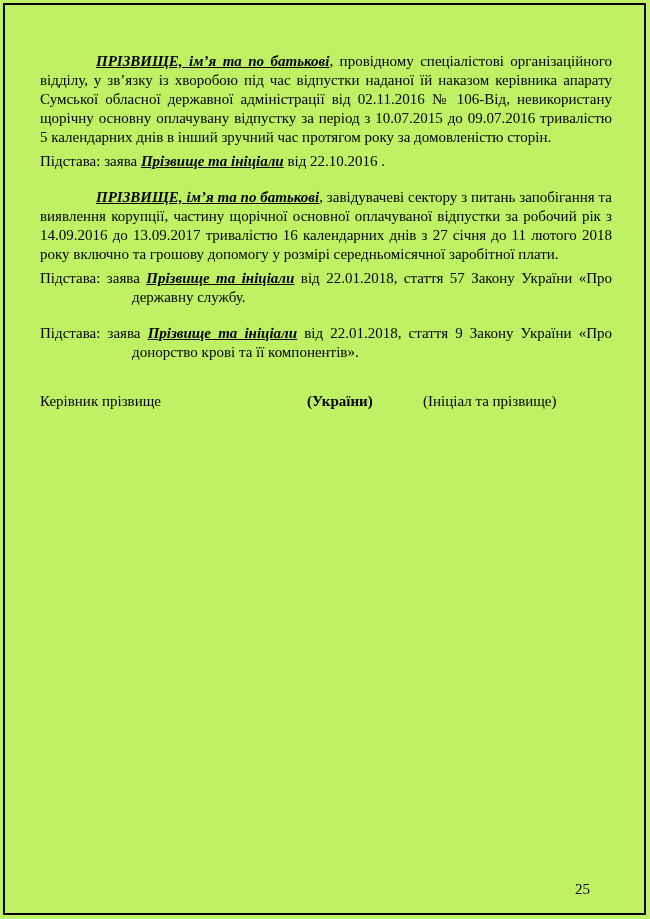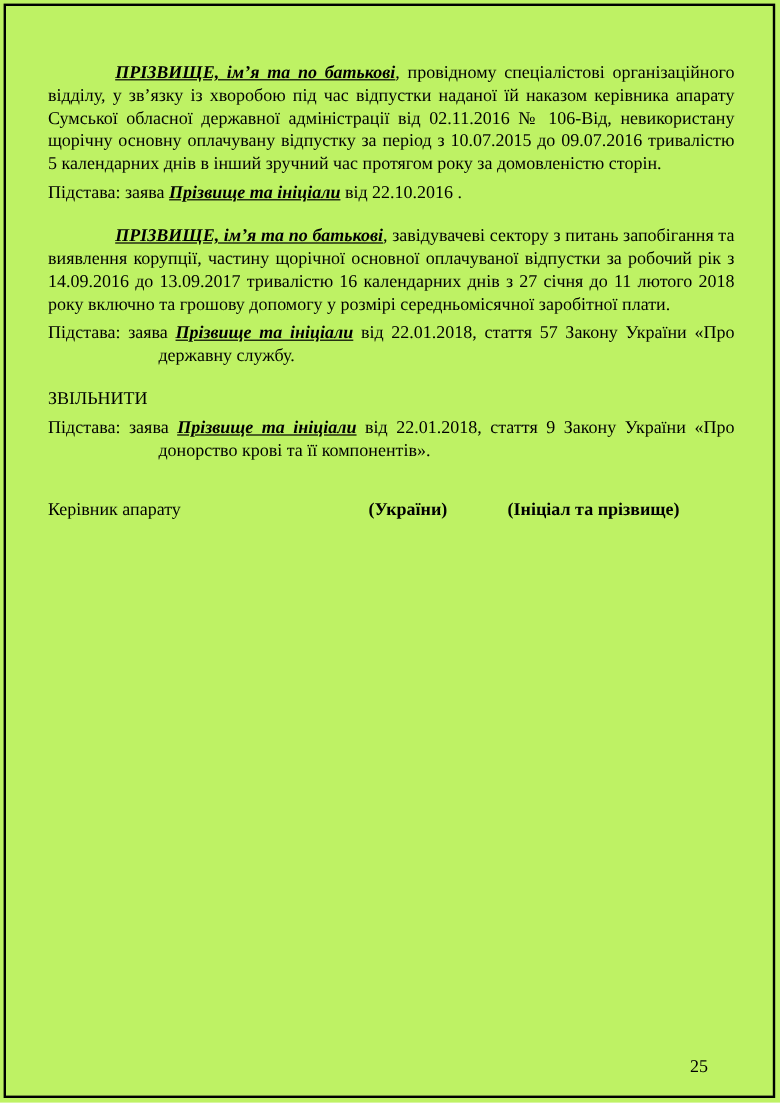--- a/index.html
+++ b/index.html
@@ -67,21 +67,21 @@
     left: 0;
   }
   .footer .f-center {
     position: absolute;
     left: 267px;
     font-weight: bold;
   }
   .footer .f-right {
     position: absolute;
     left: 383px;
-    font-weight: bold;
+    font-weight: normal;
   }
   .page-number {
     position: absolute;
     right: 60px;
     bottom: 22px;
     font-size: 15px;
     line-height: 15px;
   }
 </style>
 </head>
@@ -95,28 +95,27 @@
     <div class="section">
       <p class="para"><span class="name">ПРІЗВИЩЕ, ім’я та по батькові</span><span>, провідному спеціалістові організаційного відділу, у зв’язку із хворобою під час відпустки наданої їй наказом керівника апарату Сумської обласної державної адміністрації від 02.11.2016 № 106-Від, невикористану щорічну основну оплачувану відпустку за період з 10.07.2015 до 09.07.2016 тривалістю 5 календарних днів в інший зручний час протягом року за домовленістю сторін.</span></p>
       <p class="basis"><span>Підстава: заява </span><span class="name">Прізвище та ініціали</span><span> від 22.10.2016 .</span></p>
     </div>
 
     <div class="section">
       <p class="para"><span class="name">ПРІЗВИЩЕ, ім’я та по батькові</span><span>, завідувачеві сектору з питань запобігання та виявлення корупції, частину щорічної основної оплачуваної відпустки за робочий рік з 14.09.2016 до 13.09.2017 тривалістю 16 календарних днів з 27 січня до 11 лютого 2018 року включно та грошову допомогу у розмірі середньомісячної заробітної плати.</span></p>
       <p class="basis"><span>Підстава: заява </span><span class="name">Прізвище та ініціали</span><span> від 22.01.2018, стаття 57 Закону України «Про державну службу.</span></p>
     </div>
 
-    <p class="heading">ЗВІЛЬНИТИ</p>
 
     <div class="section">
       <p class="basis"><span>Підстава: заява </span><span class="name">Прізвище та ініціали</span><span> від 22.01.2018, стаття 9 Закону України «Про донорство крові та її компонентів».</span></p>
     </div>
 
     <div class="footer">
-      <span class="f-left">Керівник апарату</span>
+      <span class="f-left">Керівник прізвище</span>
       <span class="f-center">(України)</span>
       <span class="f-right">(Ініціал та прізвище)</span>
     </div>
 
   </div>
 
   <div class="page-number">25</div>
 </div>
 
 </body></html>

